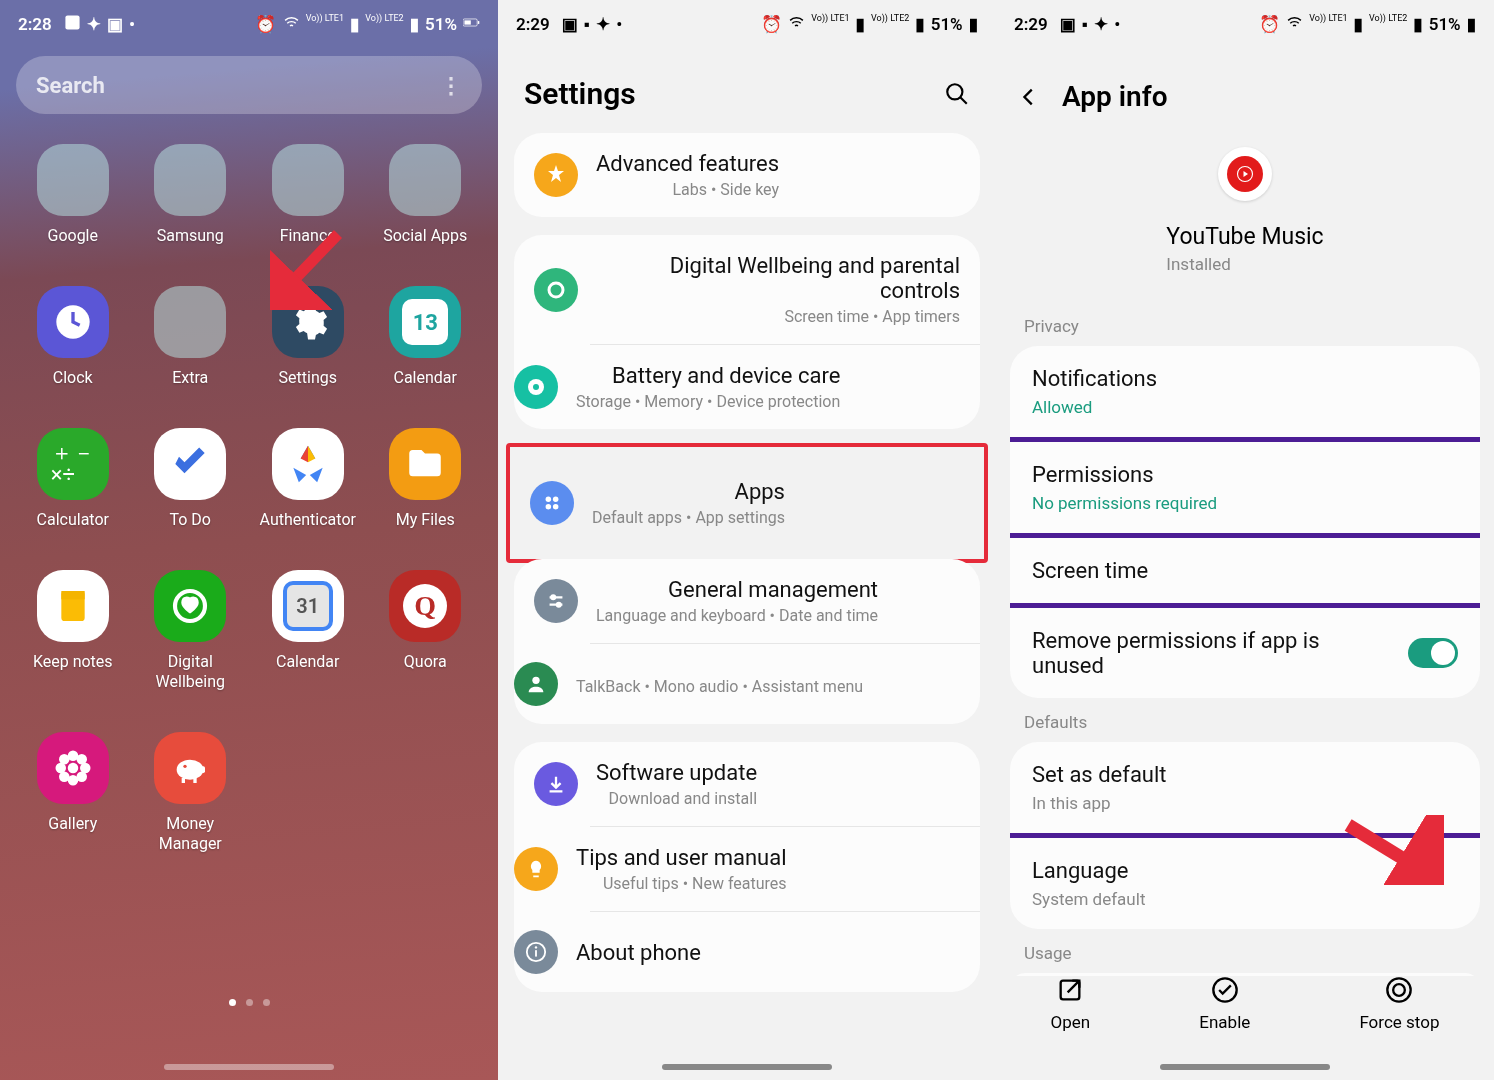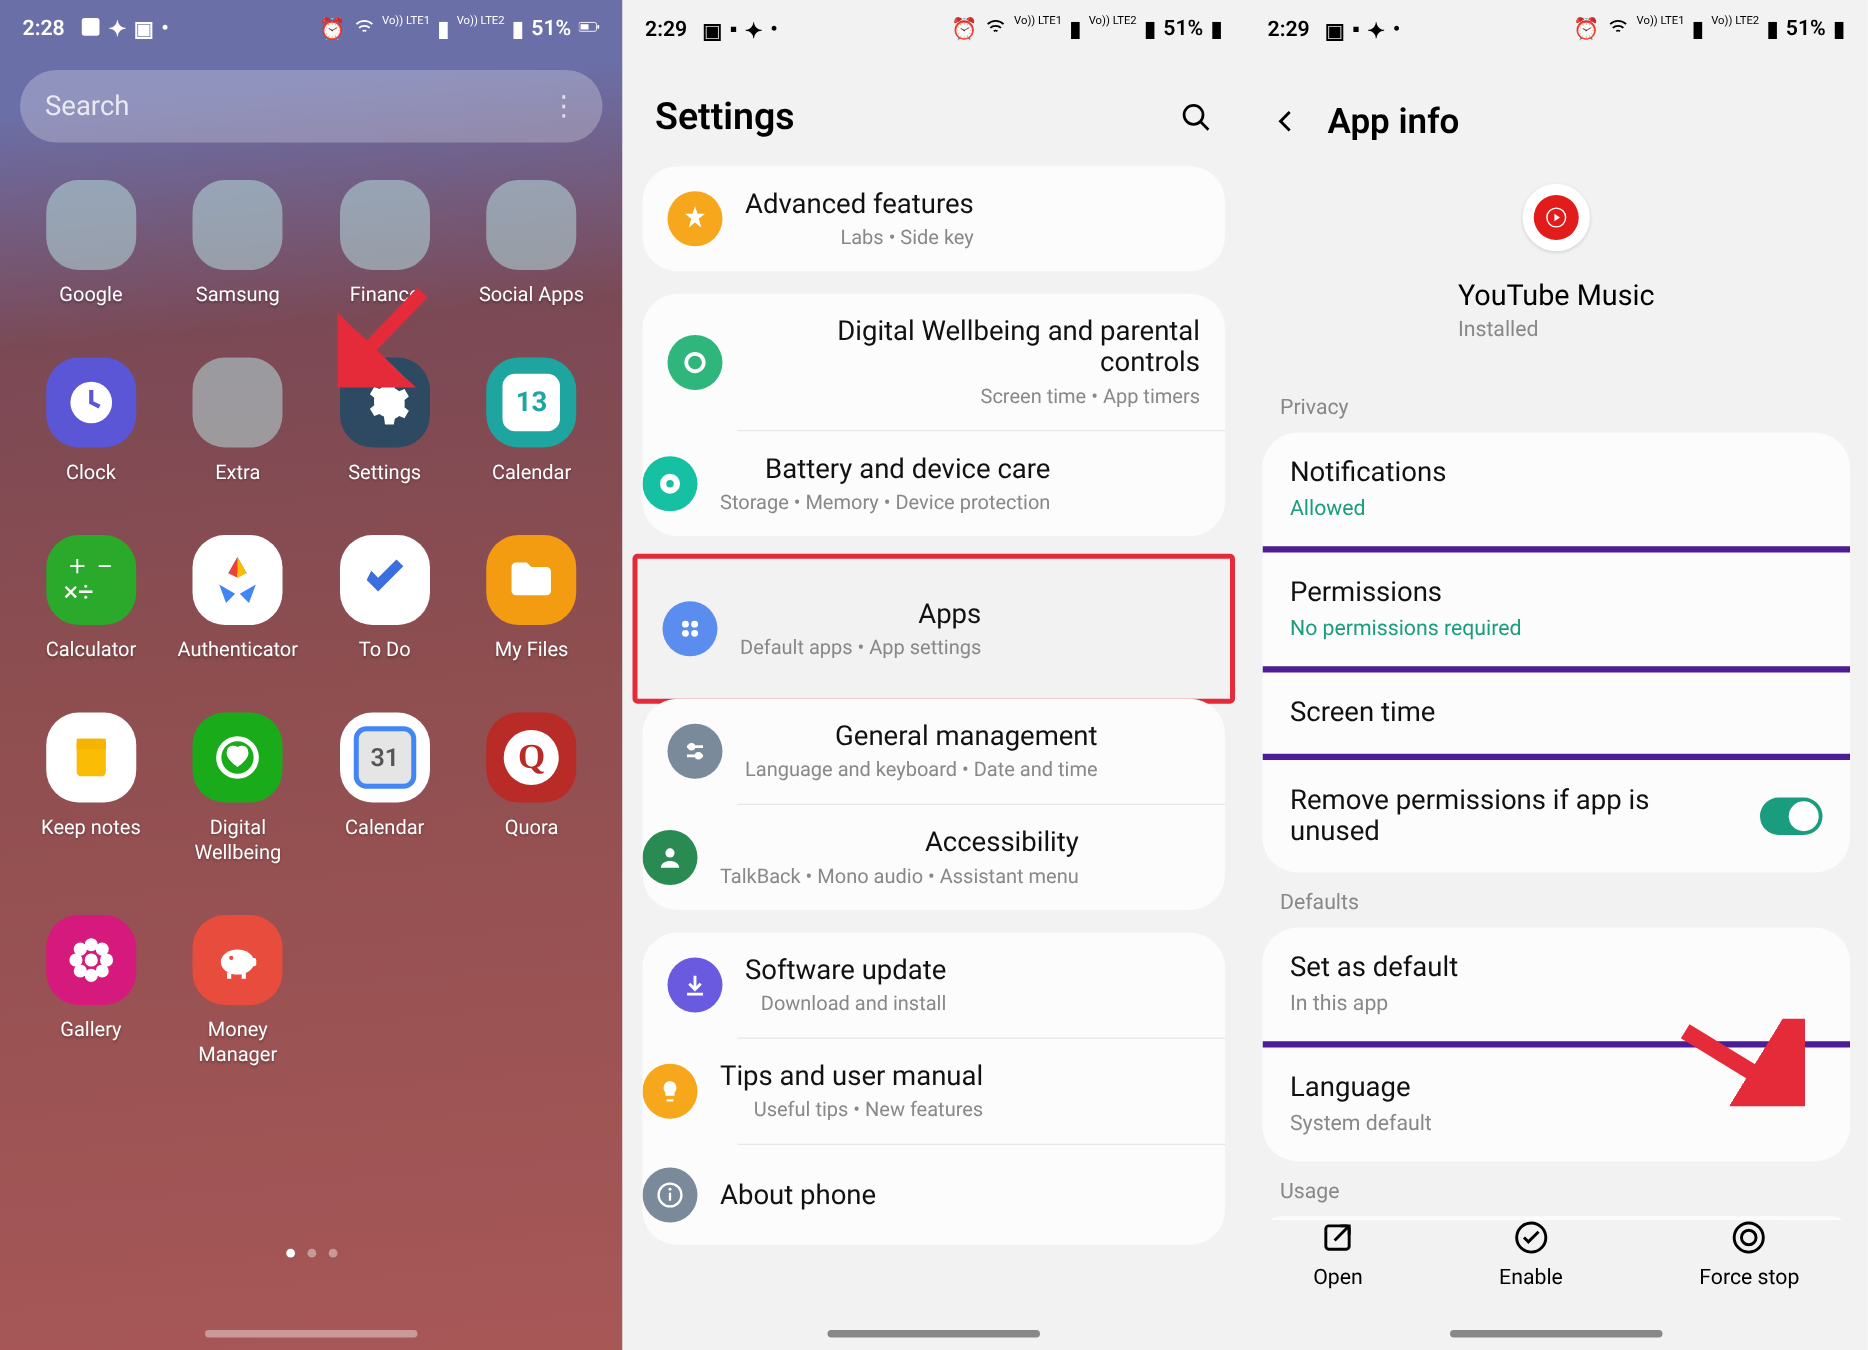--- a/index.html
+++ b/index.html
@@ -42,20 +42,21 @@
     margin: 12px 16px 24px;
     height: 58px;
     border-radius: 30px;
     background: rgba(255,255,255,.25);
     display: flex;
     align-items: center;
     padding: 0 20px;
     color: rgba(255,255,255,.8);
     font-size: 22px;
     justify-content: space-between;
+    font-weight: bold;
   }
   .search-pill .more { font-size: 22px; opacity:.9;}
   .app-grid {
     display: grid;
     grid-template-columns: repeat(4, 1fr);
     gap: 40px 4px;
     padding: 6px 16px;
   }
   .app {
     display: flex;
@@ -355,35 +356,35 @@
         <div class="app-label">Calendar</div>
       </div>
       <div class="app">
         <div class="app-icon" style="background:#2aa92a">
           <div style="color:#fff;font-size:22px;line-height:1">＋－<br>×÷</div>
         </div>
         <div class="app-label">Calculator</div>
       </div>
       <div class="app">
         <div class="app-icon" style="background:#ffffff">
+          <svg viewBox="0 0 24 24" width="44" height="44" fill="#3b6fe0">
+            <path d="M4 12l5 5L20 6l-3-3-8 8-3-3z"></path>
+          </svg>
+        </div>
+        <div class="app-label">To Do</div>
+      </div>
+      <div class="app">
+        <div class="app-icon" style="background:#ffffff">
           <svg viewBox="0 0 24 24" width="44" height="44">
             <path d="M12 2l4 7h-8zM4 14l7 4-4 4zM20 14l-7 4 4 4z" fill="#4285f4"></path>
             <path d="M12 2l-4 7 4 2z" fill="#ea4335"></path>
             <path d="M12 2l4 7-4 2z" fill="#fbbc05"></path>
           </svg>
         </div>
         <div class="app-label">Authenticator</div>
-      </div>
-      <div class="app">
-        <div class="app-icon" style="background:#ffffff">
-          <svg viewBox="0 0 24 24" width="44" height="44" fill="#3b6fe0">
-            <path d="M4 12l5 5L20 6l-3-3-8 8-3-3z"></path>
-          </svg>
-        </div>
-        <div class="app-label">To Do</div>
       </div>
       <div class="app">
         <div class="app-icon" style="background:#f39c12">
           <svg viewBox="0 0 24 24" width="42" height="42" fill="#fff">
             <path d="M3 6a2 2 0 012-2h5l2 2h7a2 2 0 012 2v9a2 2 0 01-2 2H5a2 2 0 01-2-2z"></path>
           </svg>
         </div>
         <div class="app-label">My Files</div>
       </div>
       <div class="app">
@@ -569,21 +570,20 @@
             </div>
           </div>
           <div class="row-item">
             <div class="setting-icon" style="background:#2a8b52">
               <svg viewBox="0 0 24 24" width="22" height="22" fill="#fff">
                 <circle cx="12" cy="8" r="4"></circle>
                 <path d="M4 21c0-4 4-6 8-6s8 2 8 6z"></path>
               </svg>
             </div>
             <div class="setting-text">
-              <div class="title">Accessibility</div>
               <div class="sub">TalkBack  •  Mono audio  •  Assistant menu</div>
             </div>
           </div>
         </div>
         <div class="card">
           <div class="row-item">
             <div class="setting-icon" style="background:#6a5ae0">
               <svg viewBox="0 0 24 24" width="22" height="22" fill="none" stroke="#fff" stroke-width="2.5">
                 <path d="M12 4v12M7 11l5 5 5-5M5 20h14"></path>
               </svg>

